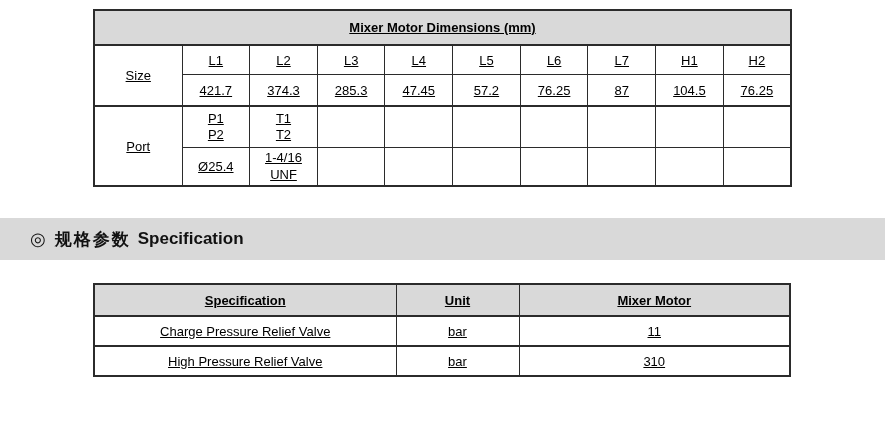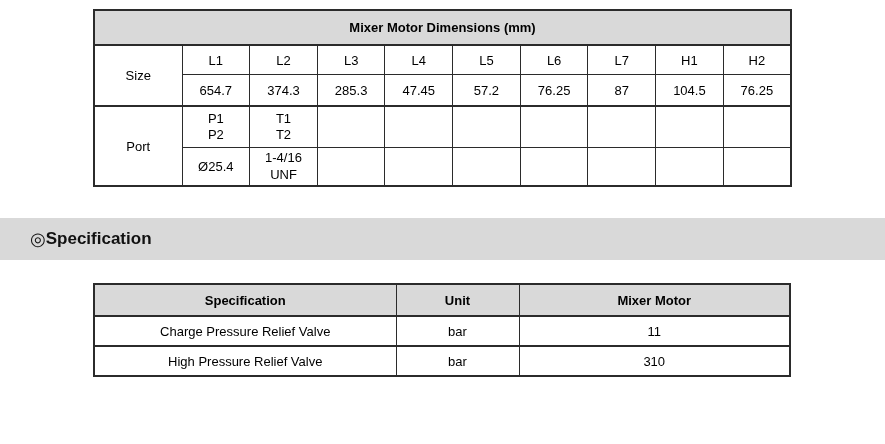--- a/index.html
+++ b/index.html
@@ -14,21 +14,21 @@
 
   
   table {
     border-collapse: collapse;
     table-layout: fixed;
     position: absolute;
     text-align: center;
     font-size: 13px;
     color: #000000;
   }
-  td { padding: 0 2px; vertical-align: middle; overflow: hidden; }
+  td { padding: 0 2px; vertical-align: middle; overflow: hidden; text-decoration: underline; }
 
   
   .dim-table { left: 93px; top: 9px; width: 699px; border: 2px solid #2b2b2b; }
   .dim-table td { border: 1px solid #2b2b2b; }
   .dim-table .title-row td {
     background: #d9d9d9;
     font-weight: bold;
     height: 33px;
     border-bottom: 2px solid #2b2b2b;
   }
@@ -99,21 +99,21 @@
       <td>L2</td>
       <td>L3</td>
       <td>L4</td>
       <td>L5</td>
       <td>L6</td>
       <td>L7</td>
       <td>H1</td>
       <td>H2</td>
     </tr>
     <tr class="r-vals">
-      <td>654.7</td>
+      <td>421.7</td>
       <td>374.3</td>
       <td>285.3</td>
       <td>47.45</td>
       <td>57.2</td>
       <td>76.25</td>
       <td>87</td>
       <td>104.5</td>
       <td>76.25</td>
     </tr>
     <tr class="r-port1">
@@ -140,20 +140,21 @@
       <td></td>
       <td></td>
       <td></td>
       <td></td>
     </tr>
   </tbody>
 </table>
 
 <div class="section-band">
   <span class="bullet">◎</span>
+  <span class="cn">规格参数</span>
   <span>Specification</span>
 </div>
 
 <table class="spec-table">
   <colgroup>
     <col style="width:302px">
     <col style="width:123px">
     <col>
   </colgroup>
   <tbody>

